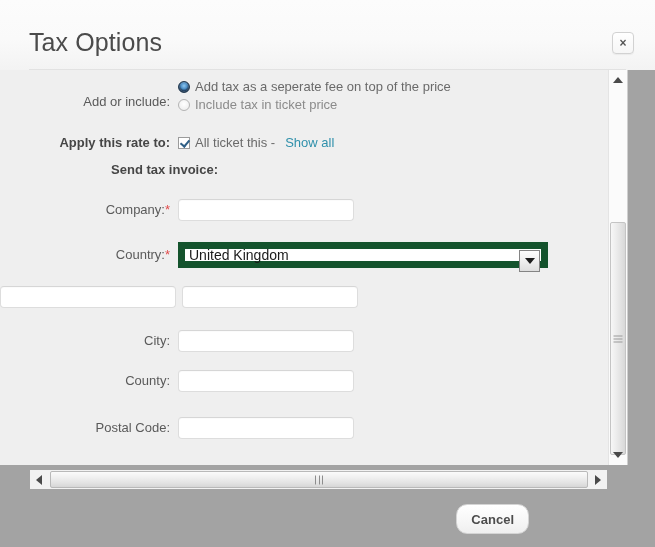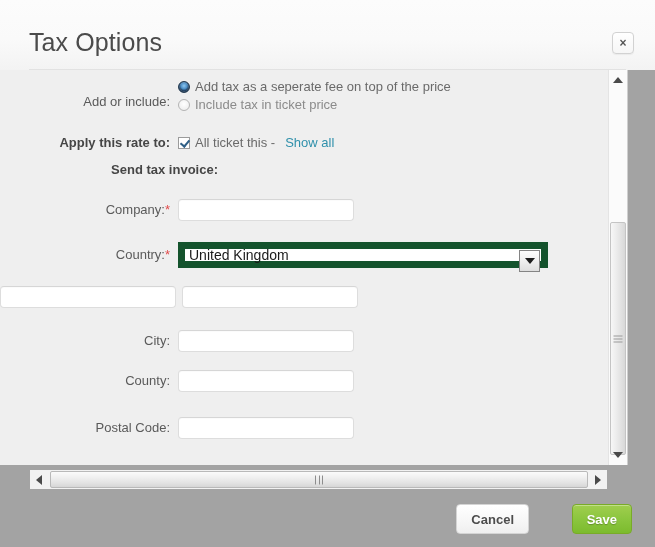--- a/index.html
+++ b/index.html
@@ -381,21 +381,21 @@
     position: absolute;
     left: 0;
     bottom: 0;
     width: 655px;
     height: 57px;
   }
   .btn {
     position: absolute;
     top: 14px;
     height: 30px;
-    border-radius: 4px;
+    border-radius: 11px;
     font-family: "Liberation Sans", sans-serif;
     font-size: 13px;
     cursor: pointer;
     box-sizing: border-box;
     display: flex;
     align-items: center;
     justify-content: center;
     padding: 0 14px;
   }
   .btn-cancel {
@@ -531,16 +531,15 @@
         <i></i>
           <i></i>
           <i></i>
       </span>
     </div>
     <div class="hs-arrow right"></div>
   </div>
 
   <div class="dialog-footer">
     <div class="btn btn-cancel">Cancel</div>
-    <div class="btn btn-save">Save</div>
   </div>
 
 </div>
 
 </body></html>

